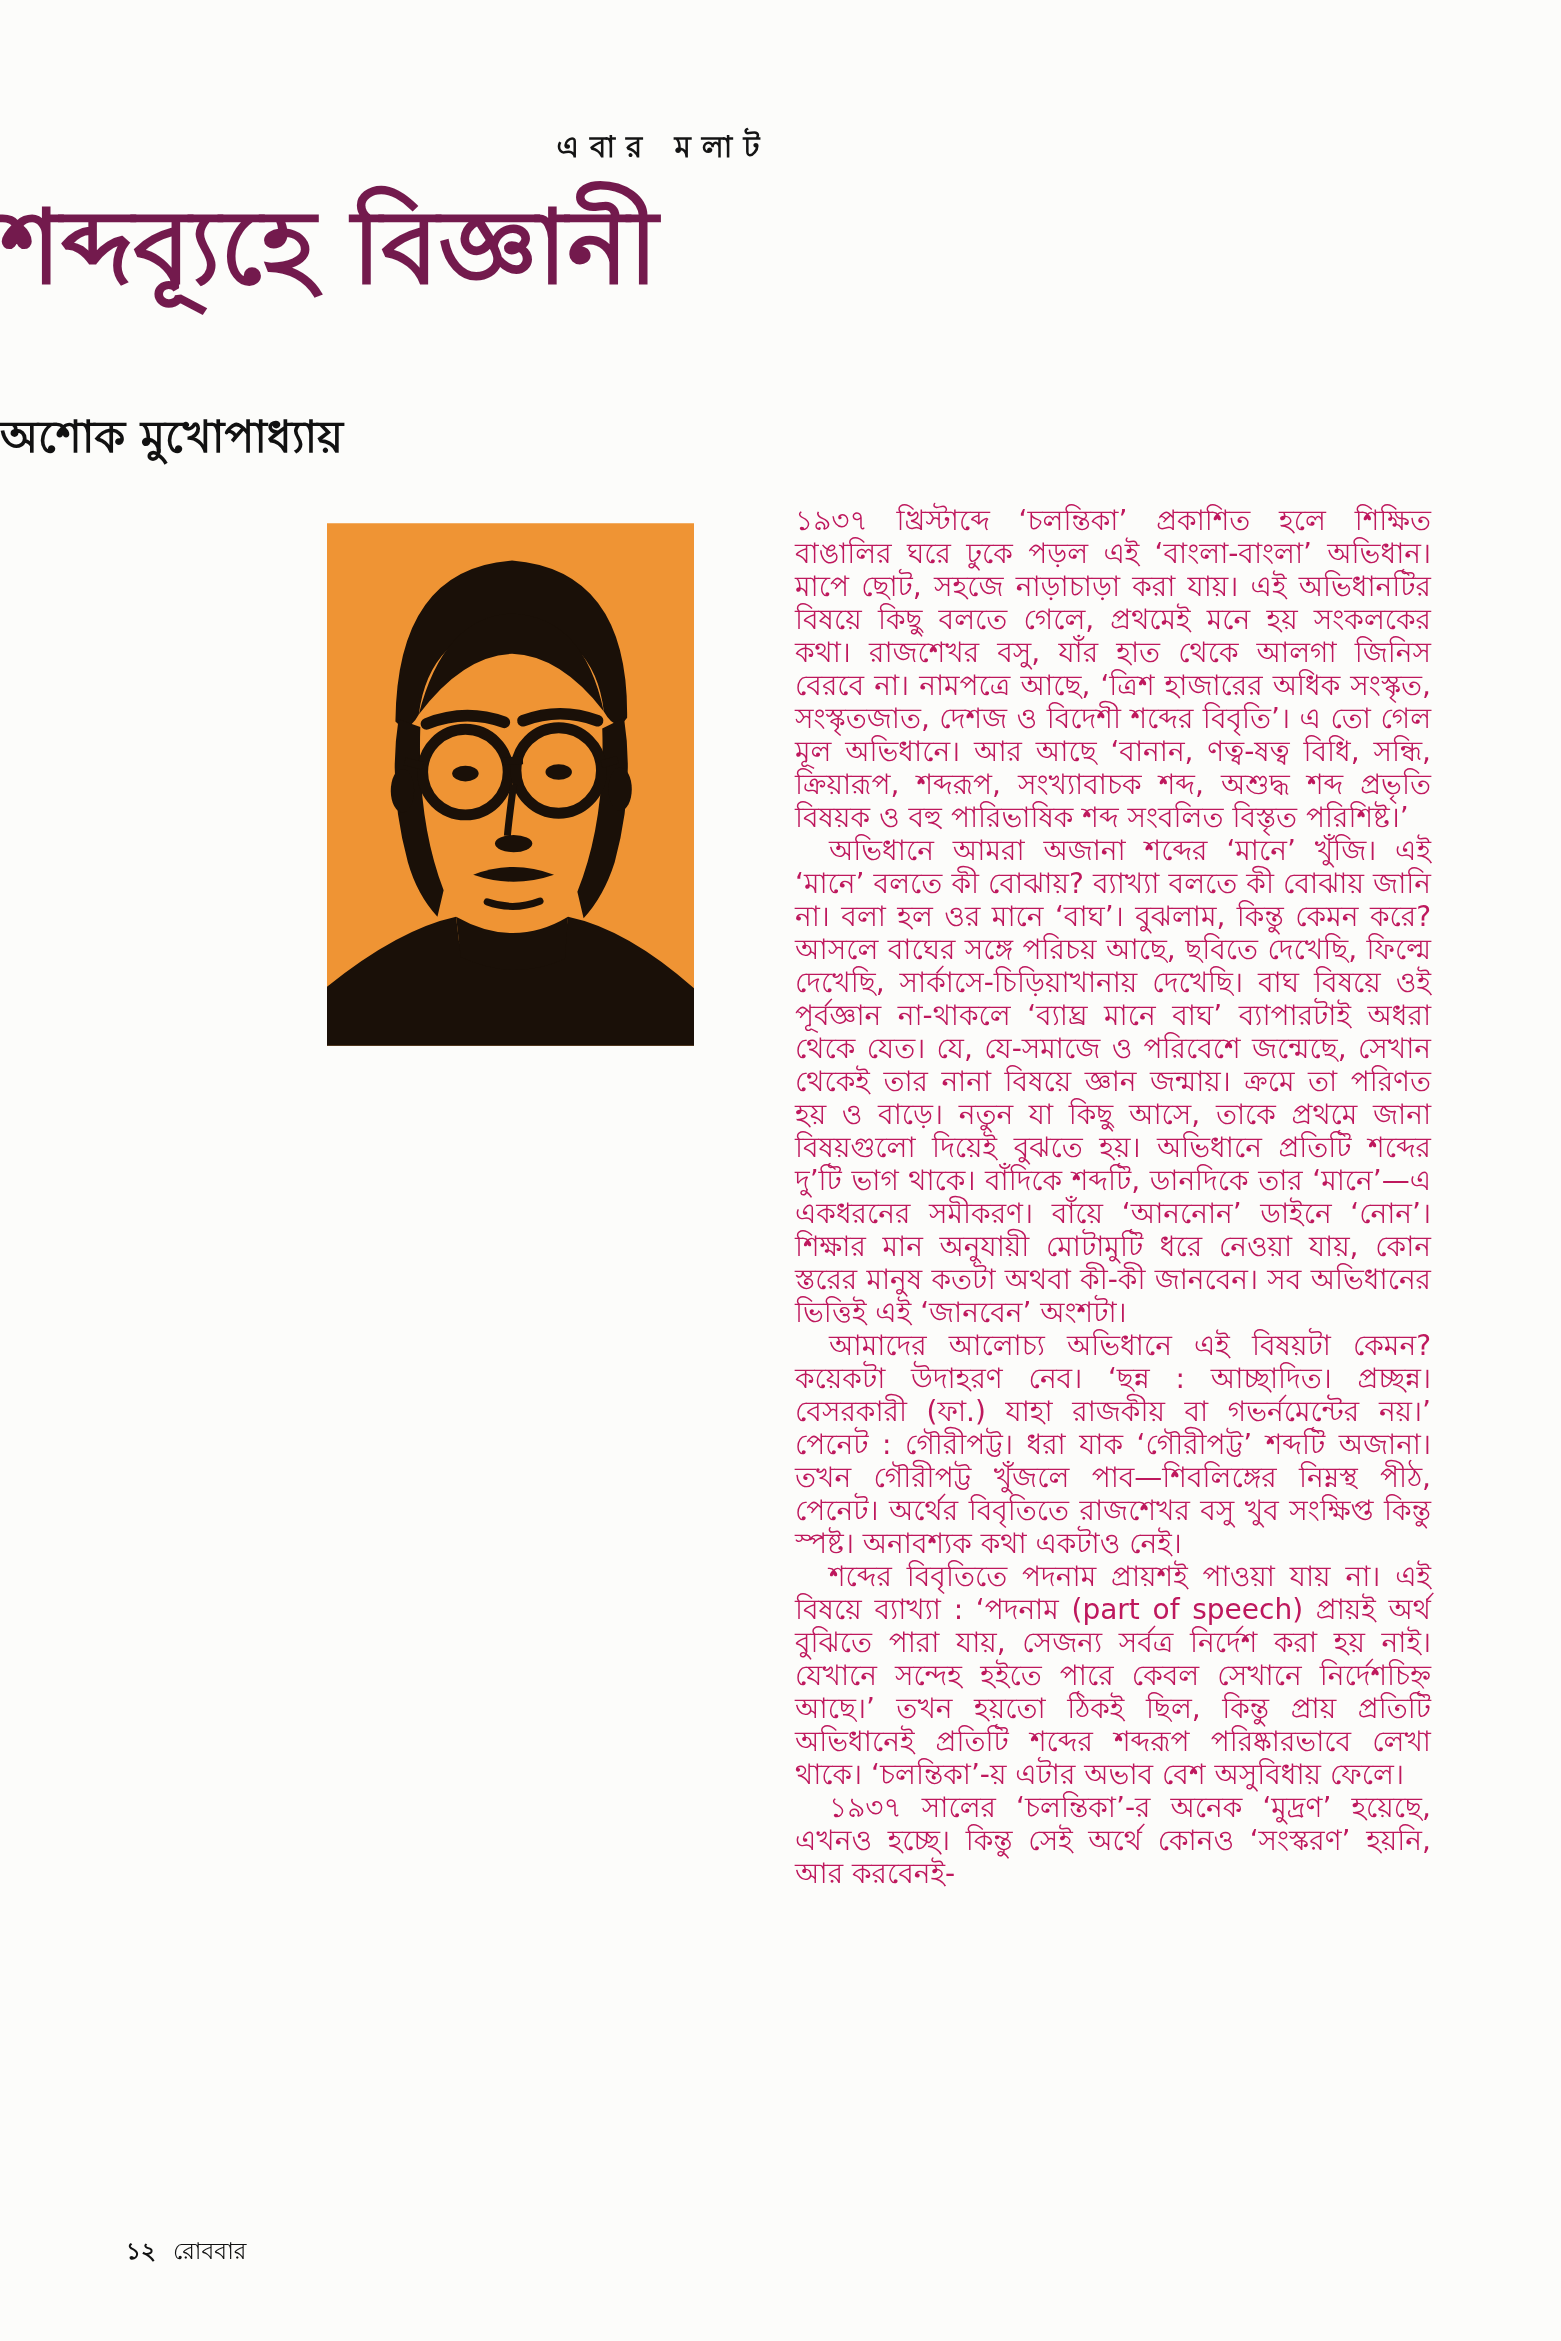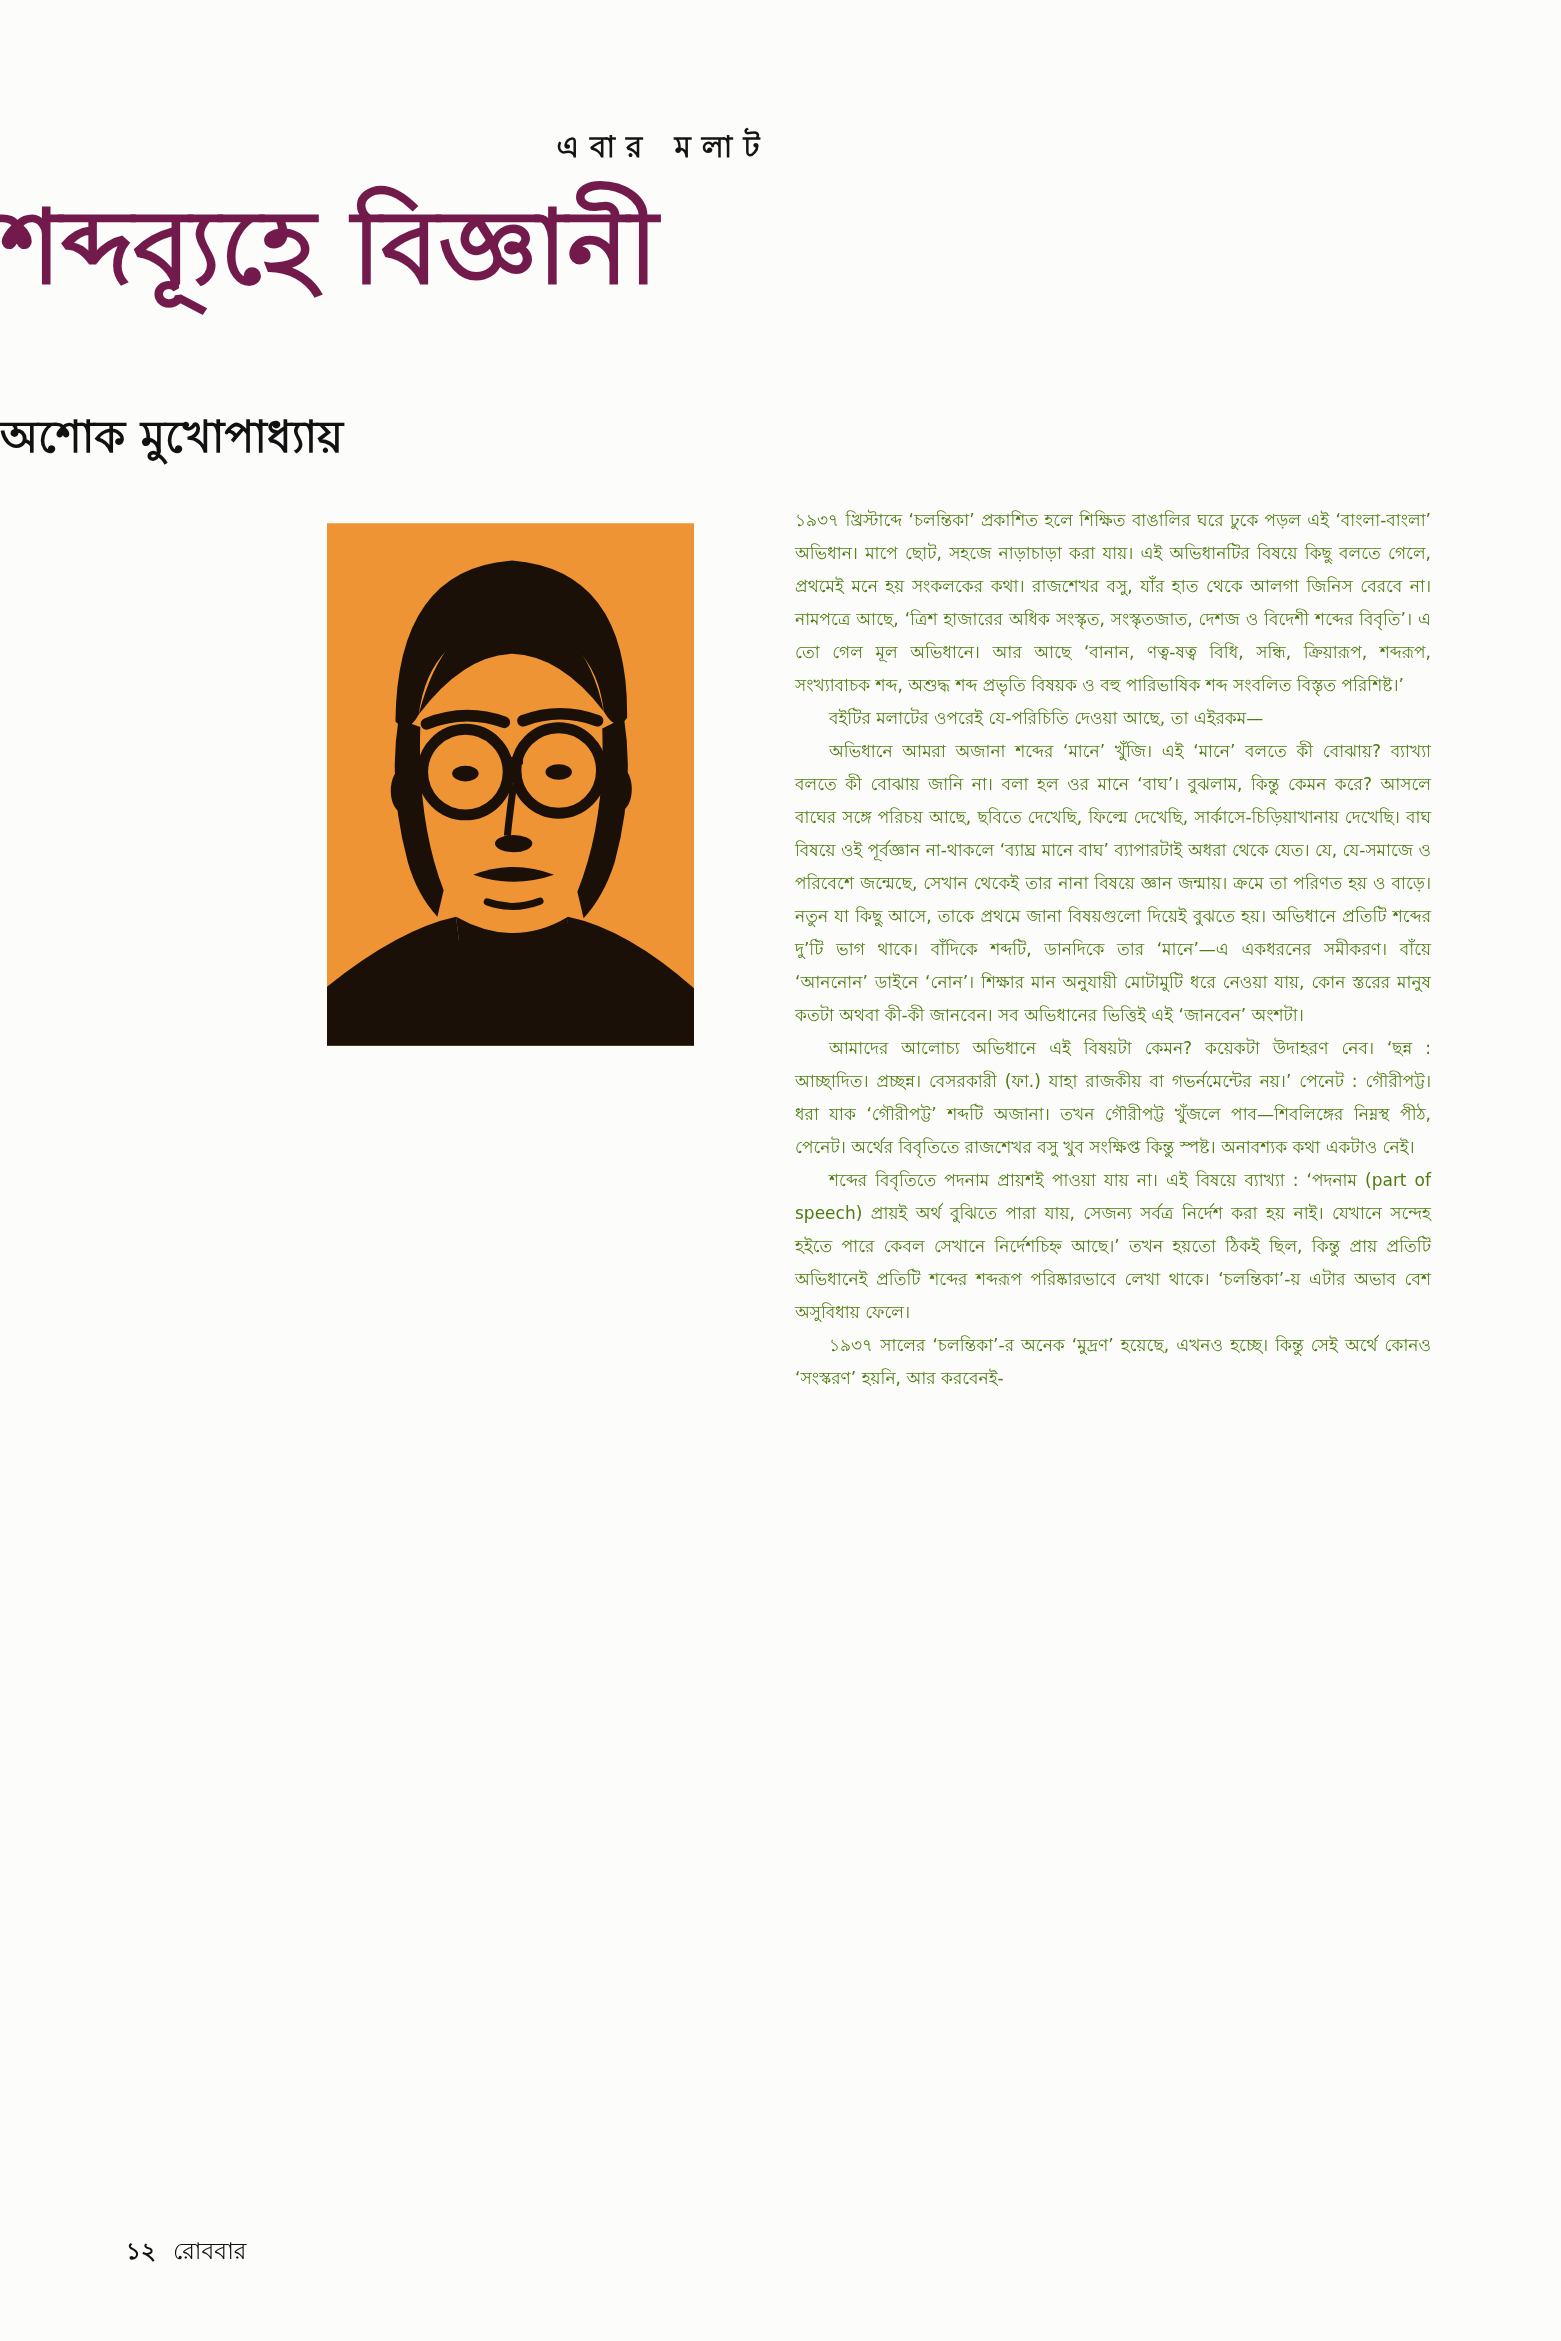--- a/index.html
+++ b/index.html
@@ -34,23 +34,23 @@
     width:367px; height:523px;
   }
   .portrait svg { display:block; width:100%; height:100%; }
   .pullquote {
     position:absolute; left:123px; top:1064px; width:662px;
     font-size:50px; line-height:75px; font-weight:500;
     color:#0d0d0d;
   }
   .body-col {
     position:absolute; left:795px; top:504px; width:636px;
-    font-size:17px; line-height:33px;
+    font-size:28px; line-height:33px;
     text-align:justify;
-    color:#4d7c0f;
+    color:#be185d;
   }
   .body-col p { margin:0; }
   .body-col p + p { text-indent:34px; }
   .footer {
     position:absolute; left:126px; top:2233px;
     font-size:23px; color:#111;
   }
   .footer .pg { font-weight:bold; margin-right:17px; }
 </style>
 </head>
@@ -100,21 +100,20 @@
       <path d="M198 528 Q240 556 282 526" stroke="#1a1008" stroke-width="11" fill="none" stroke-linecap="round"></path>
 
       <path d="M0 672 L0 596 Q92 522 166 506 L170 540 Q240 566 306 536 L310 506 Q386 522 472 598 L472 672 Z" fill="#1a1008"></path>
       <path d="M166 506 Q240 548 310 506 L306 560 Q240 590 172 558 Z" fill="#1a1008"></path>
     </svg>
   </div>
 
 
   <div class="body-col">
       <p>১৯৩৭ খ্রিস্টাব্দে ‘চলন্তিকা’ প্রকাশিত হলে শিক্ষিত বাঙালির ঘরে ঢুকে পড়ল এই ‘বাংলা-বাংলা’ অভিধান। মাপে ছোট, সহজে নাড়াচাড়া করা যায়। এই অভিধানটির বিষয়ে কিছু বলতে গেলে, প্রথমেই মনে হয় সংকলকের কথা। রাজশেখর বসু, যাঁর হাত থেকে আলগা জিনিস বেরবে না। নামপত্রে আছে, ‘ত্রিশ হাজারের অধিক সংস্কৃত, সংস্কৃতজাত, দেশজ ও বিদেশী শব্দের বিবৃতি’। এ তো গেল মূল অভিধানে। আর আছে ‘বানান, ণত্ব-ষত্ব বিধি, সন্ধি, ক্রিয়ারূপ, শব্দরূপ, সংখ্যাবাচক শব্দ, অশুদ্ধ শব্দ প্রভৃতি বিষয়ক ও বহু পারিভাষিক শব্দ সংবলিত বিস্তৃত পরিশিষ্ট।’</p>
-      <p>বইটির মলাটের ওপরেই যে-পরিচিতি দেওয়া আছে, তা এইরকম—</p>
       <p>অভিধানে আমরা অজানা শব্দের ‘মানে’ খুঁজি। এই ‘মানে’ বলতে কী বোঝায়? ব্যাখ্যা বলতে কী বোঝায় জানি না। বলা হল ওর মানে ‘বাঘ’। বুঝলাম, কিন্তু কেমন করে? আসলে বাঘের সঙ্গে পরিচয় আছে, ছবিতে দেখেছি, ফিল্মে দেখেছি, সার্কাসে-চিড়িয়াখানায় দেখেছি। বাঘ বিষয়ে ওই পূর্বজ্ঞান না-থাকলে ‘ব্যাঘ্র মানে বাঘ’ ব্যাপারটাই অধরা থেকে যেত। যে, যে-সমাজে ও পরিবেশে জন্মেছে, সেখান থেকেই তার নানা বিষয়ে জ্ঞান জন্মায়। ক্রমে তা পরিণত হয় ও বাড়ে। নতুন যা কিছু আসে, তাকে প্রথমে জানা বিষয়গুলো দিয়েই বুঝতে হয়। অভিধানে প্রতিটি শব্দের দু’টি ভাগ থাকে। বাঁদিকে শব্দটি, ডানদিকে তার ‘মানে’—এ একধরনের সমীকরণ। বাঁয়ে ‘আননোন’ ডাইনে ‘নোন’। শিক্ষার মান অনুযায়ী মোটামুটি ধরে নেওয়া যায়, কোন স্তরের মানুষ কতটা অথবা কী-কী জানবেন। সব অভিধানের ভিত্তিই এই ‘জানবেন’ অংশটা।</p>
       <p>আমাদের আলোচ্য অভিধানে এই বিষয়টা কেমন? কয়েকটা উদাহরণ নেব। ‘ছন্ন : আচ্ছাদিত। প্রচ্ছন্ন। বেসরকারী (ফা.) যাহা রাজকীয় বা গভর্নমেন্টের নয়।’ পেনেট : গৌরীপট্ট। ধরা যাক ‘গৌরীপট্ট’ শব্দটি অজানা। তখন গৌরীপট্ট খুঁজলে পাব—শিবলিঙ্গের নিম্নস্থ পীঠ, পেনেট। অর্থের বিবৃতিতে রাজশেখর বসু খুব সংক্ষিপ্ত কিন্তু স্পষ্ট। অনাবশ্যক কথা একটাও নেই।</p>
       <p>শব্দের বিবৃতিতে পদনাম প্রায়শই পাওয়া যায় না। এই বিষয়ে ব্যাখ্যা : ‘পদনাম (part of speech) প্রায়ই অর্থ বুঝিতে পারা যায়, সেজন্য সর্বত্র নির্দেশ করা হয় নাই। যেখানে সন্দেহ হইতে পারে কেবল সেখানে নির্দেশচিহ্ন আছে।’ তখন হয়তো ঠিকই ছিল, কিন্তু প্রায় প্রতিটি অভিধানেই প্রতিটি শব্দের শব্দরূপ পরিষ্কারভাবে লেখা থাকে। ‘চলন্তিকা’-য় এটার অভাব বেশ অসুবিধায় ফেলে।</p>
       <p>১৯৩৭ সালের ‘চলন্তিকা’-র অনেক ‘মুদ্রণ’ হয়েছে, এখনও হচ্ছে। কিন্তু সেই অর্থে কোনও ‘সংস্করণ’ হয়নি, আর করবেনই-</p>
     </div>
 
   <div class="footer">
     <span class="pg">১২</span><span>রোববার</span>
   </div>
 

